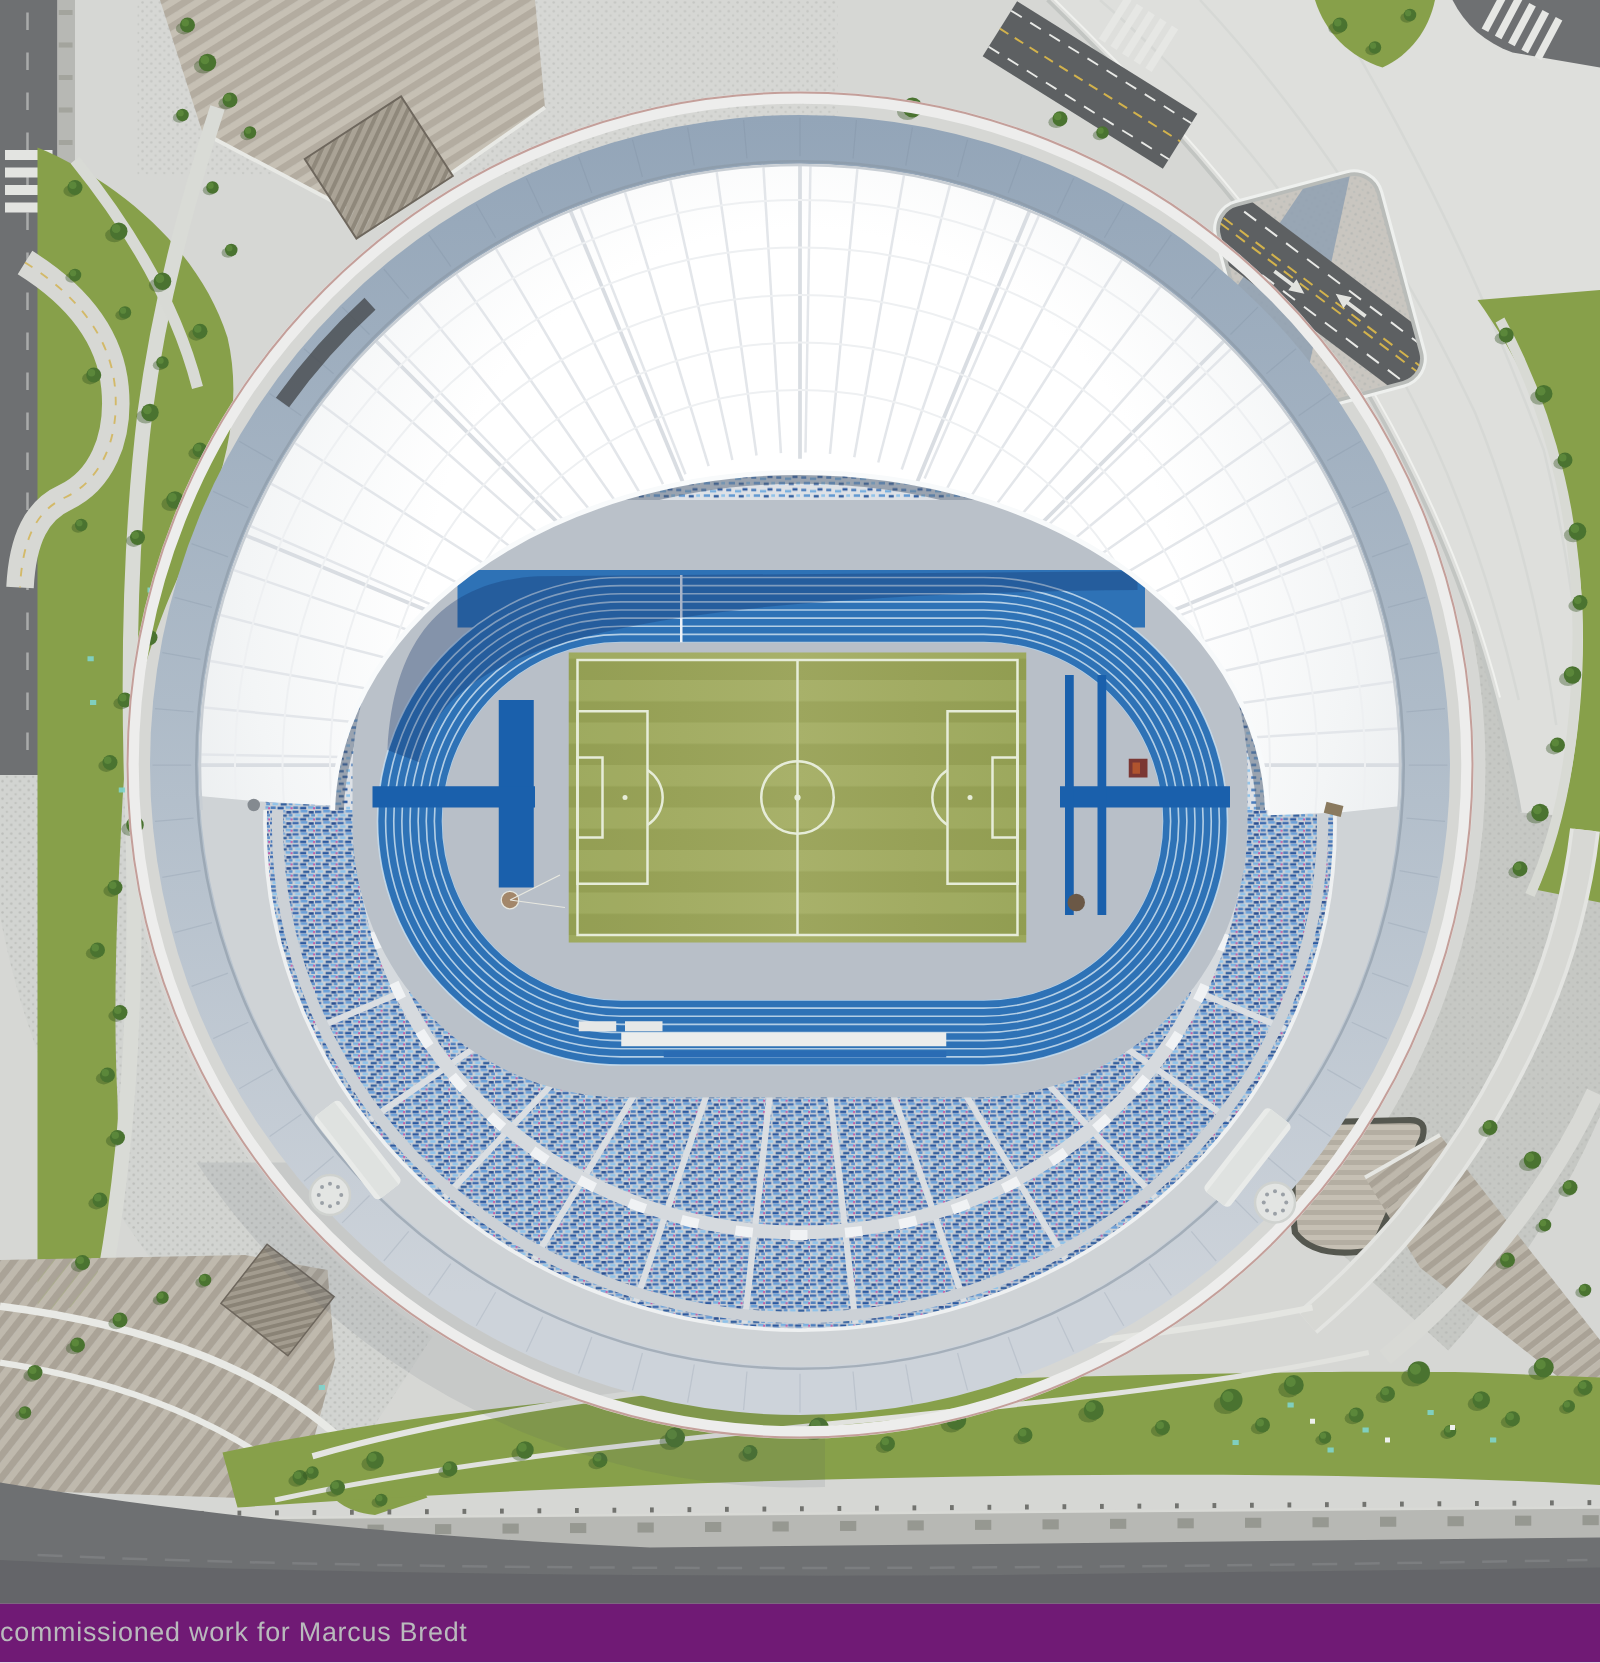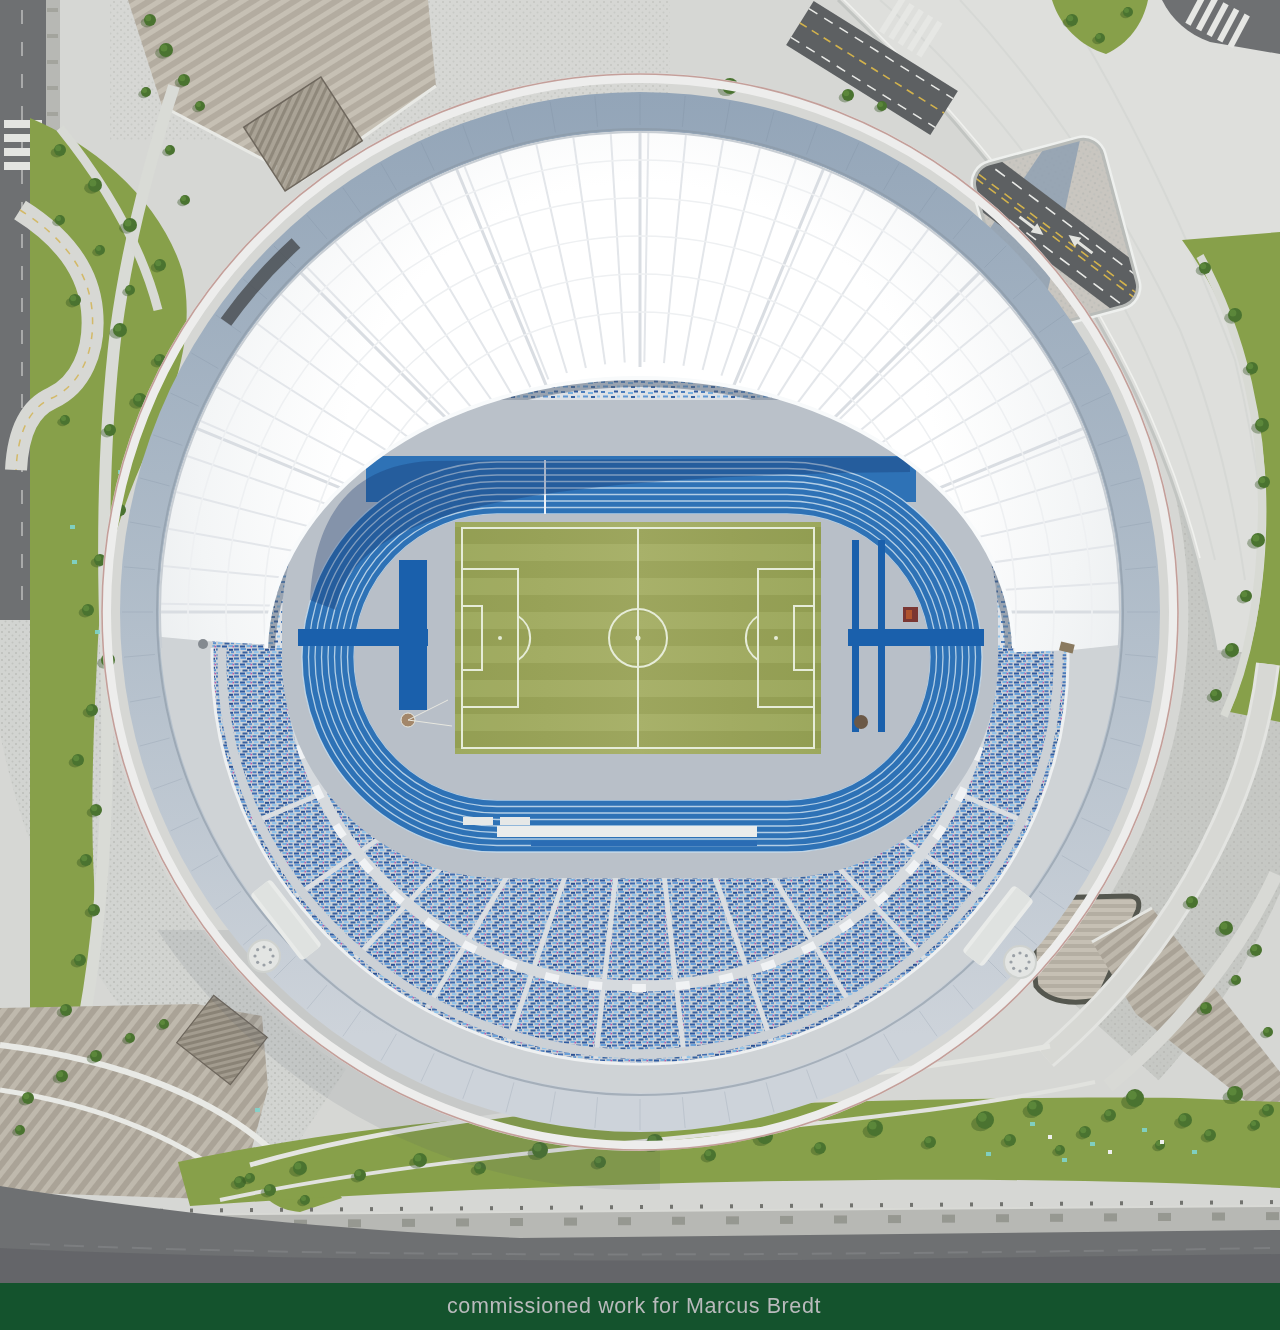--- a/index.html
+++ b/index.html
@@ -1,21 +1,21 @@
 <!DOCTYPE html>
 <html style="--page-bg: #ffffff; --plaza: #d6d7d4; --deck: #dedfdc; --rim-top: #93a5b8; --rim-mid: #aebbc8; --rim-bottom: #cdd3da; --roof-white: #fafbfc; --roof-shade: #e4e7ea; --track-blue: #2e72b6; --track-bar: #1a60ac; --lane-line: #cadeed; --infield-gray: #b8bfc8; --grass: #9da95c; --pitch-line: #e6ecd8; --stand-base: #ccd1d7; --concourse: #bac1c9; --road: #6e7072; --road-dark: #5d6062; --sidewalk: #b7b8b4; --grass-field: #87a04a; --tree: #4a7330; --tree-shadow: #33511f; --caption-color: #b9babc; --yellow-line: #d2b24c; --white-mark: #e9eae7; --cyan-dot: #7fd4cc; --red-edge: #9c5147;"><head>
 <meta charset="utf-8">
 <style>
   html,body{margin:0;padding:0;background:#fff;}
   .page{position:relative;width:1280px;height:1330px;background:var(--page-bg,#fff);overflow:hidden;
         font-family:"Liberation Sans",sans-serif;}
   .photo{position:absolute;left:0;top:0;width:1280px;height:1283px;overflow:hidden;background:var(--plaza,#d6d7d4);}
   .photo svg{display:block;}
-  .caption-bar{position:absolute;left:0;top:1283px;width:1280px;height:47px;background:#14532d;
-      display:flex;align-items:center;justify-content:center;}
+  .caption-bar{position:absolute;left:0;top:1283px;width:1280px;height:47px;background:#701a75;
+      display:flex;align-items:center;justify-content:flex-start;}
   .caption-text{color:var(--caption-color,#b9babc);font-size:21.5px;font-weight:300;letter-spacing:.6px;
       padding-right:12px;line-height:1;}
 </style>
 </head>
 <body>
 
 <div class="page">
 <div class="photo">
 <svg width="1280" height="1283" viewBox="0 0 1280 1283" xmlns="http://www.w3.org/2000/svg">
 <defs>

